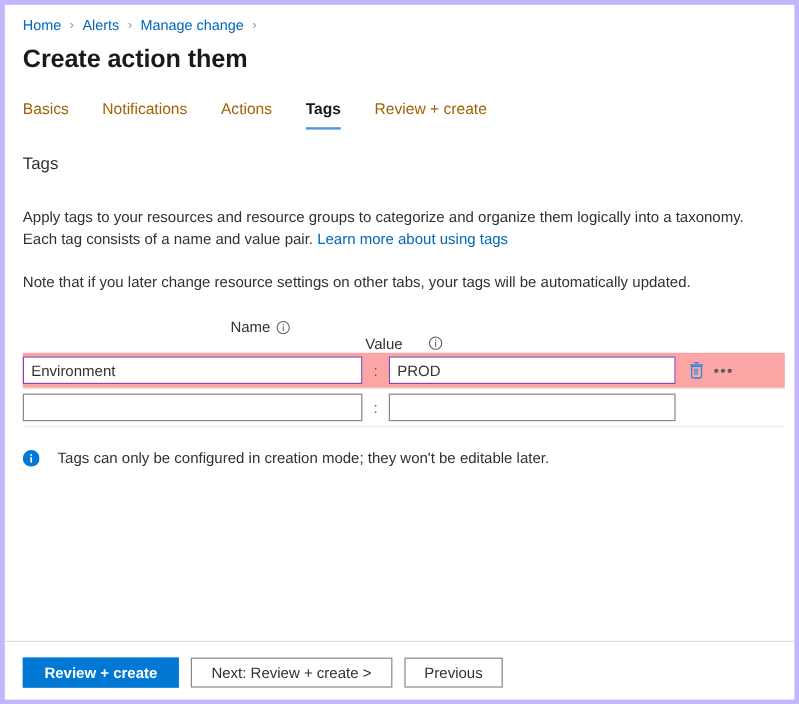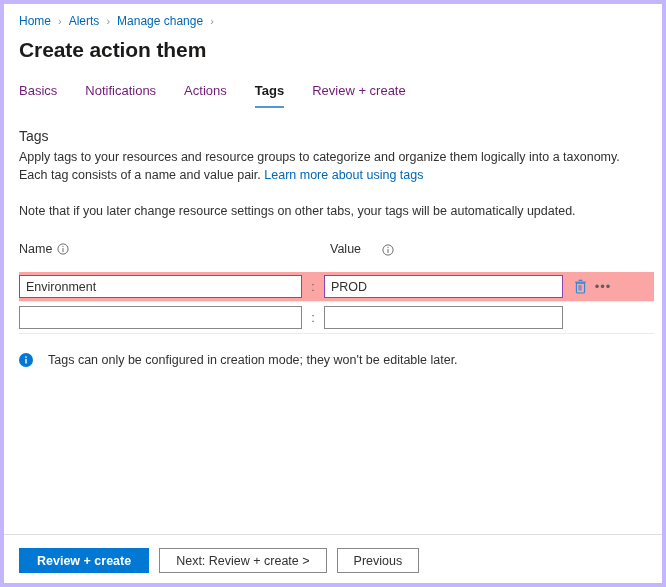--- a/index.html
+++ b/index.html
@@ -59,21 +59,21 @@
   .tabs {
     display: flex;
     align-items: flex-end;
     padding: 26px 0 0 15px;
     height: 44px;
   }
   .tab {
     position: relative;
     font-size: 13px;
     line-height: 18px;
-    color: #701a75;
+    color: #a16207;
     padding: 0 0 8px 0;
     margin-right: 28px;
     cursor: pointer;
     white-space: nowrap;
   }
   .tab.active {
     font-weight: 600;
     color: #1b1a19;
   }
   .tab.active::after {
@@ -96,52 +96,53 @@
     font-size: 14px;
     line-height: 20px;
     color: #323130;
     margin-top: 18px;
     font-weight: 400;
   }
   .desc {
     font-size: 12.5px;
     line-height: 18px;
     color: #323130;
-    margin-top: 2px;
+    margin-top: 26px;
     max-width: 634px;
   }
   .desc.second { margin-top: 18px; }
   .inline-link {
     color: #0067b8;
     text-decoration: none;
     cursor: pointer;
   }
 
   
   .tag-table {
     margin-top: 22px;
     width: 635px;
   }
   .tag-head {
     display: flex;
     align-items: center;
     font-size: 12.5px;
     color: #323130;
-    padding-bottom: 16px;
+    padding-bottom: 0;
+    flex-direction: column;
   }
   .th-name {
     width: 289px;
     display: flex;
     align-items: center;
     gap: 5px;
   }
   .th-colon { width: 22px; }
   .th-value {
     display: flex;
-    align-items: flex-end;
+    align-items: flex-start;
     gap: 21px;
   }
   .info-circle {
     display: inline-block;
     width: 12px;
     height: 12px;
     vertical-align: middle;
   }
   .tag-row {
     display: flex;

